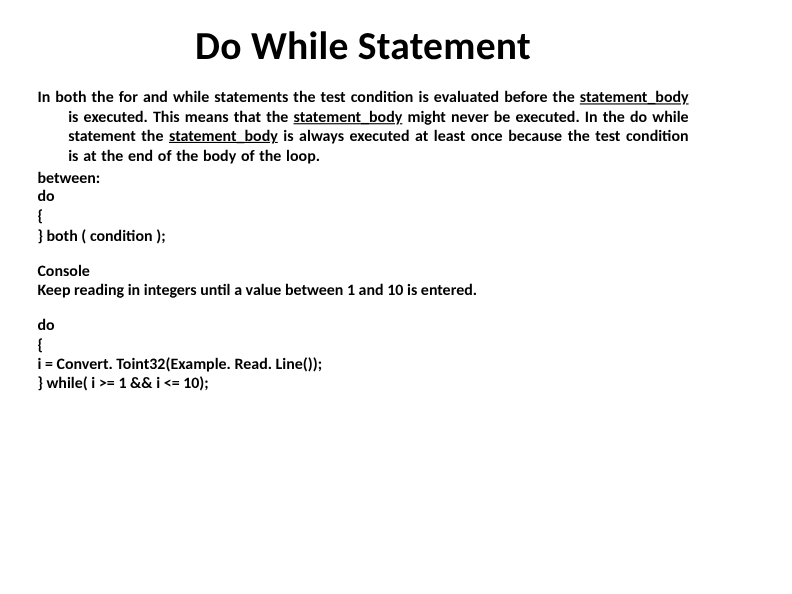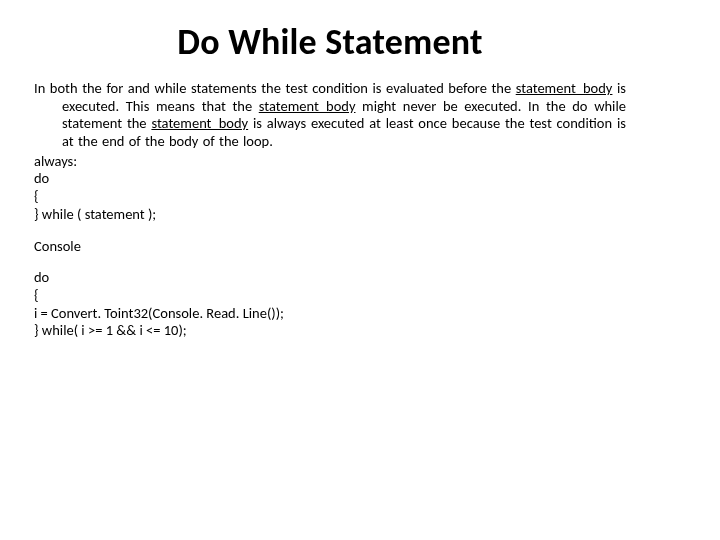--- a/index.html
+++ b/index.html
@@ -21,20 +21,21 @@
   .title {
     text-align: center;
     font-weight: 700;
     font-size: 36px;
     margin: 6px 0 16px 0;
     letter-spacing: 0.2px;
   }
   .body {
     font-size: 14.5px;
     line-height: 1.22;
+    font-weight: bold;
   }
   .para {
     text-align: justify;
     text-justify: inter-word;
     margin: 0 0 2px 0;
     padding-left: 28px;
     text-indent: -28px;
     word-spacing: 1px;
   }
   .line {
@@ -51,31 +52,32 @@
 <div class="slide">
 
   <h1 class="title">Do While Statement</h1>
 
   <div class="body">
 
     <p class="para">
       <span>In both the for and while statements the test condition is evaluated before the </span><span class="u">statement_body</span><span> is executed. This means that the </span><span class="u">statement_body</span><span> might never be executed. In the do while statement the </span><span class="u">statement_body</span><span> is always executed at least once because the test condition is at the end of the body of the loop.</span>
     </p>
 
-    <p class="line">always:</p>
+    <p class="line">between:</p>
     <p class="line">do</p>
     <p class="line">{</p>
-    <p class="line">} while ( statement );</p>
+    <p class="line">} both ( condition );</p>
 
     <div class="block-gap"></div>
 
     <p class="line">Console</p>
+    <p class="line">Keep reading in integers until a value between 1 and 10 is entered.</p>
 
     <div class="block-gap"></div>
 
     <p class="line">do</p>
     <p class="line">{</p>
-    <p class="line">i = Convert. Toint32(Console. Read. Line());</p>
+    <p class="line">i = Convert. Toint32(Example. Read. Line());</p>
     <p class="line">} while( i &gt;= 1 &amp;&amp; i &lt;= 10);</p>
 
   </div>
 
 </div>
 
 </body></html>

